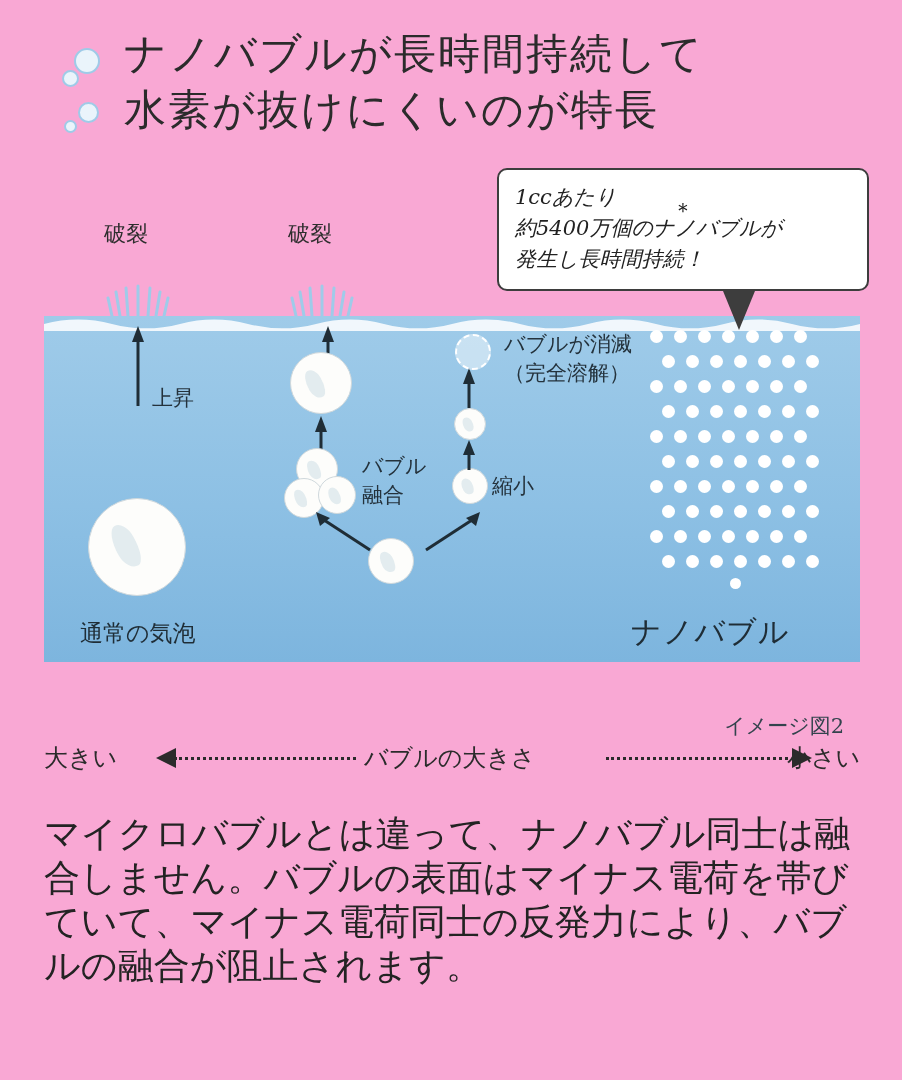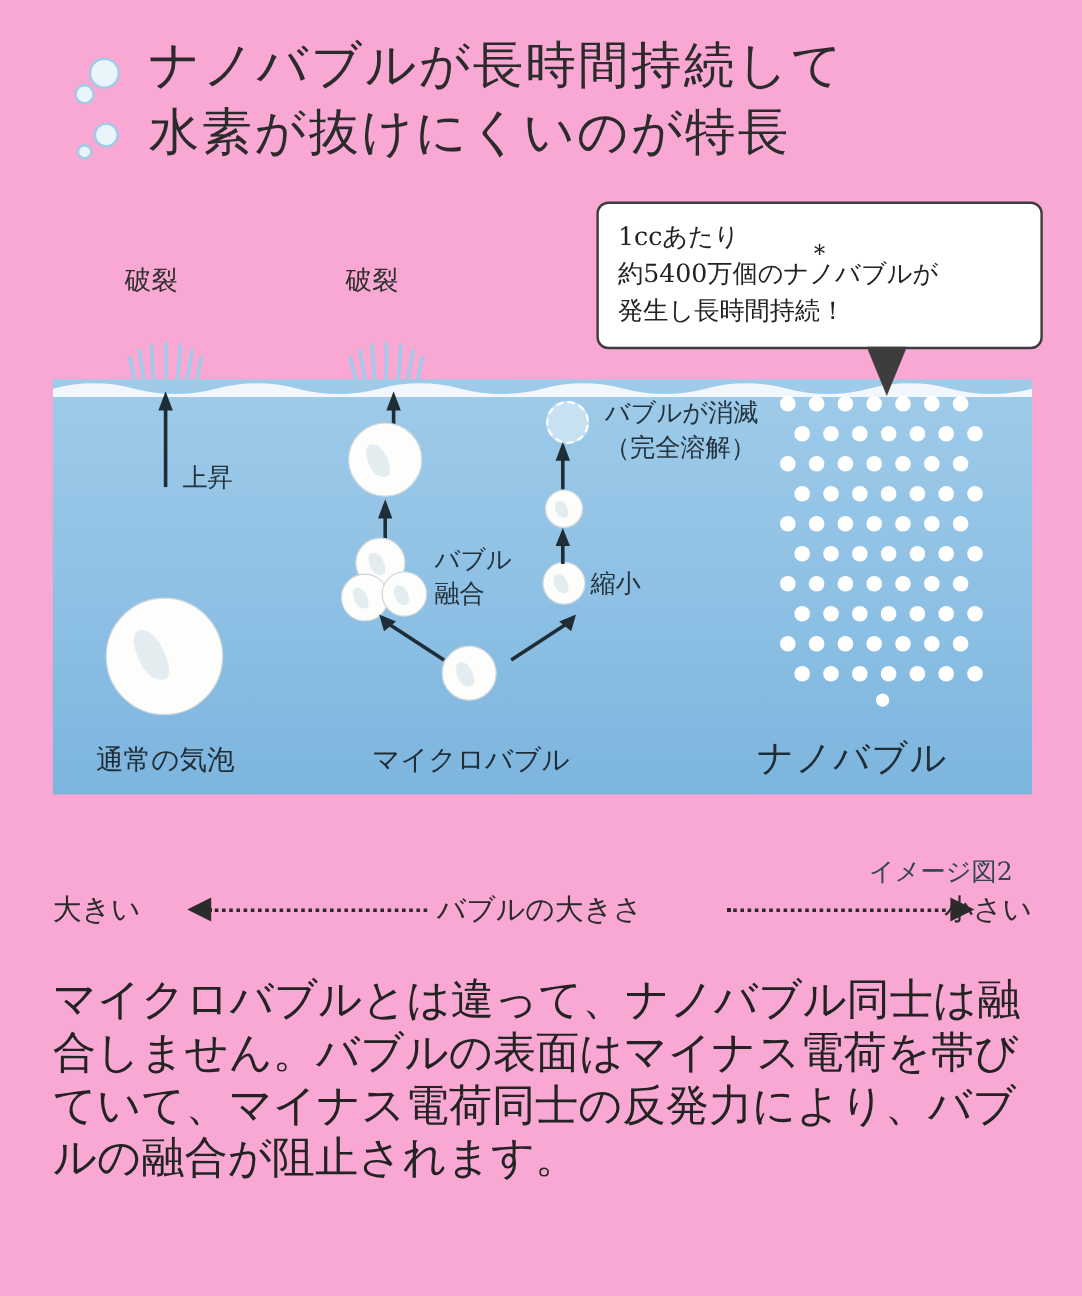--- a/index.html
+++ b/index.html
@@ -57,20 +57,21 @@
     background: #ffffff;
     border: 2px solid #3d3d3d;
     border-radius: 10px;
     padding: 12px 14px 14px 16px;
     box-sizing: border-box;
     color: #222;
     font-family: "DejaVu Serif", serif;
     font-size: 21px;
     line-height: 31px;
     white-space: pre-line;
+    font-style: italic;
   }
   .callout-tail {
     position: absolute;
     left: 726px;
     top: 292px;
     width: 0;
     height: 0;
     border-left: 13px solid transparent;
     border-right: 13px solid transparent;
     border-top: 34px solid #ffffff;
@@ -479,21 +480,20 @@
       <div class="nano-dot" style="left: 36px; top: 225px;"></div>
       <div class="nano-dot" style="left: 60px; top: 225px;"></div>
       <div class="nano-dot" style="left: 84px; top: 225px;"></div>
       <div class="nano-dot" style="left: 108px; top: 225px;"></div>
       <div class="nano-dot" style="left: 132px; top: 225px;"></div>
       <div class="nano-dot" style="left: 156px; top: 225px;"></div>
     </div>
   <div class="nano-single"></div>
 
   <div class="bottom-cap" style="left:80px; top:618px;">通常の気泡</div>
-  <div class="bottom-cap" style="left:310px; top:618px;">マイクロバブル</div>
   <div class="bottom-cap cap-nano" style="left:616px; top:612px;margin-left:15px;">ナノバブル</div>
 
   <div class="image-note">イメージ図2</div>
 
   <div class="scale-row">
     <div class="scale-text scale-left">大きい</div>
     <div class="tri tri-left"></div>
     <div class="dash-line dl1"></div>
     <div class="scale-text scale-mid">バブルの大きさ</div>
     <div class="dash-line dl2"></div>

